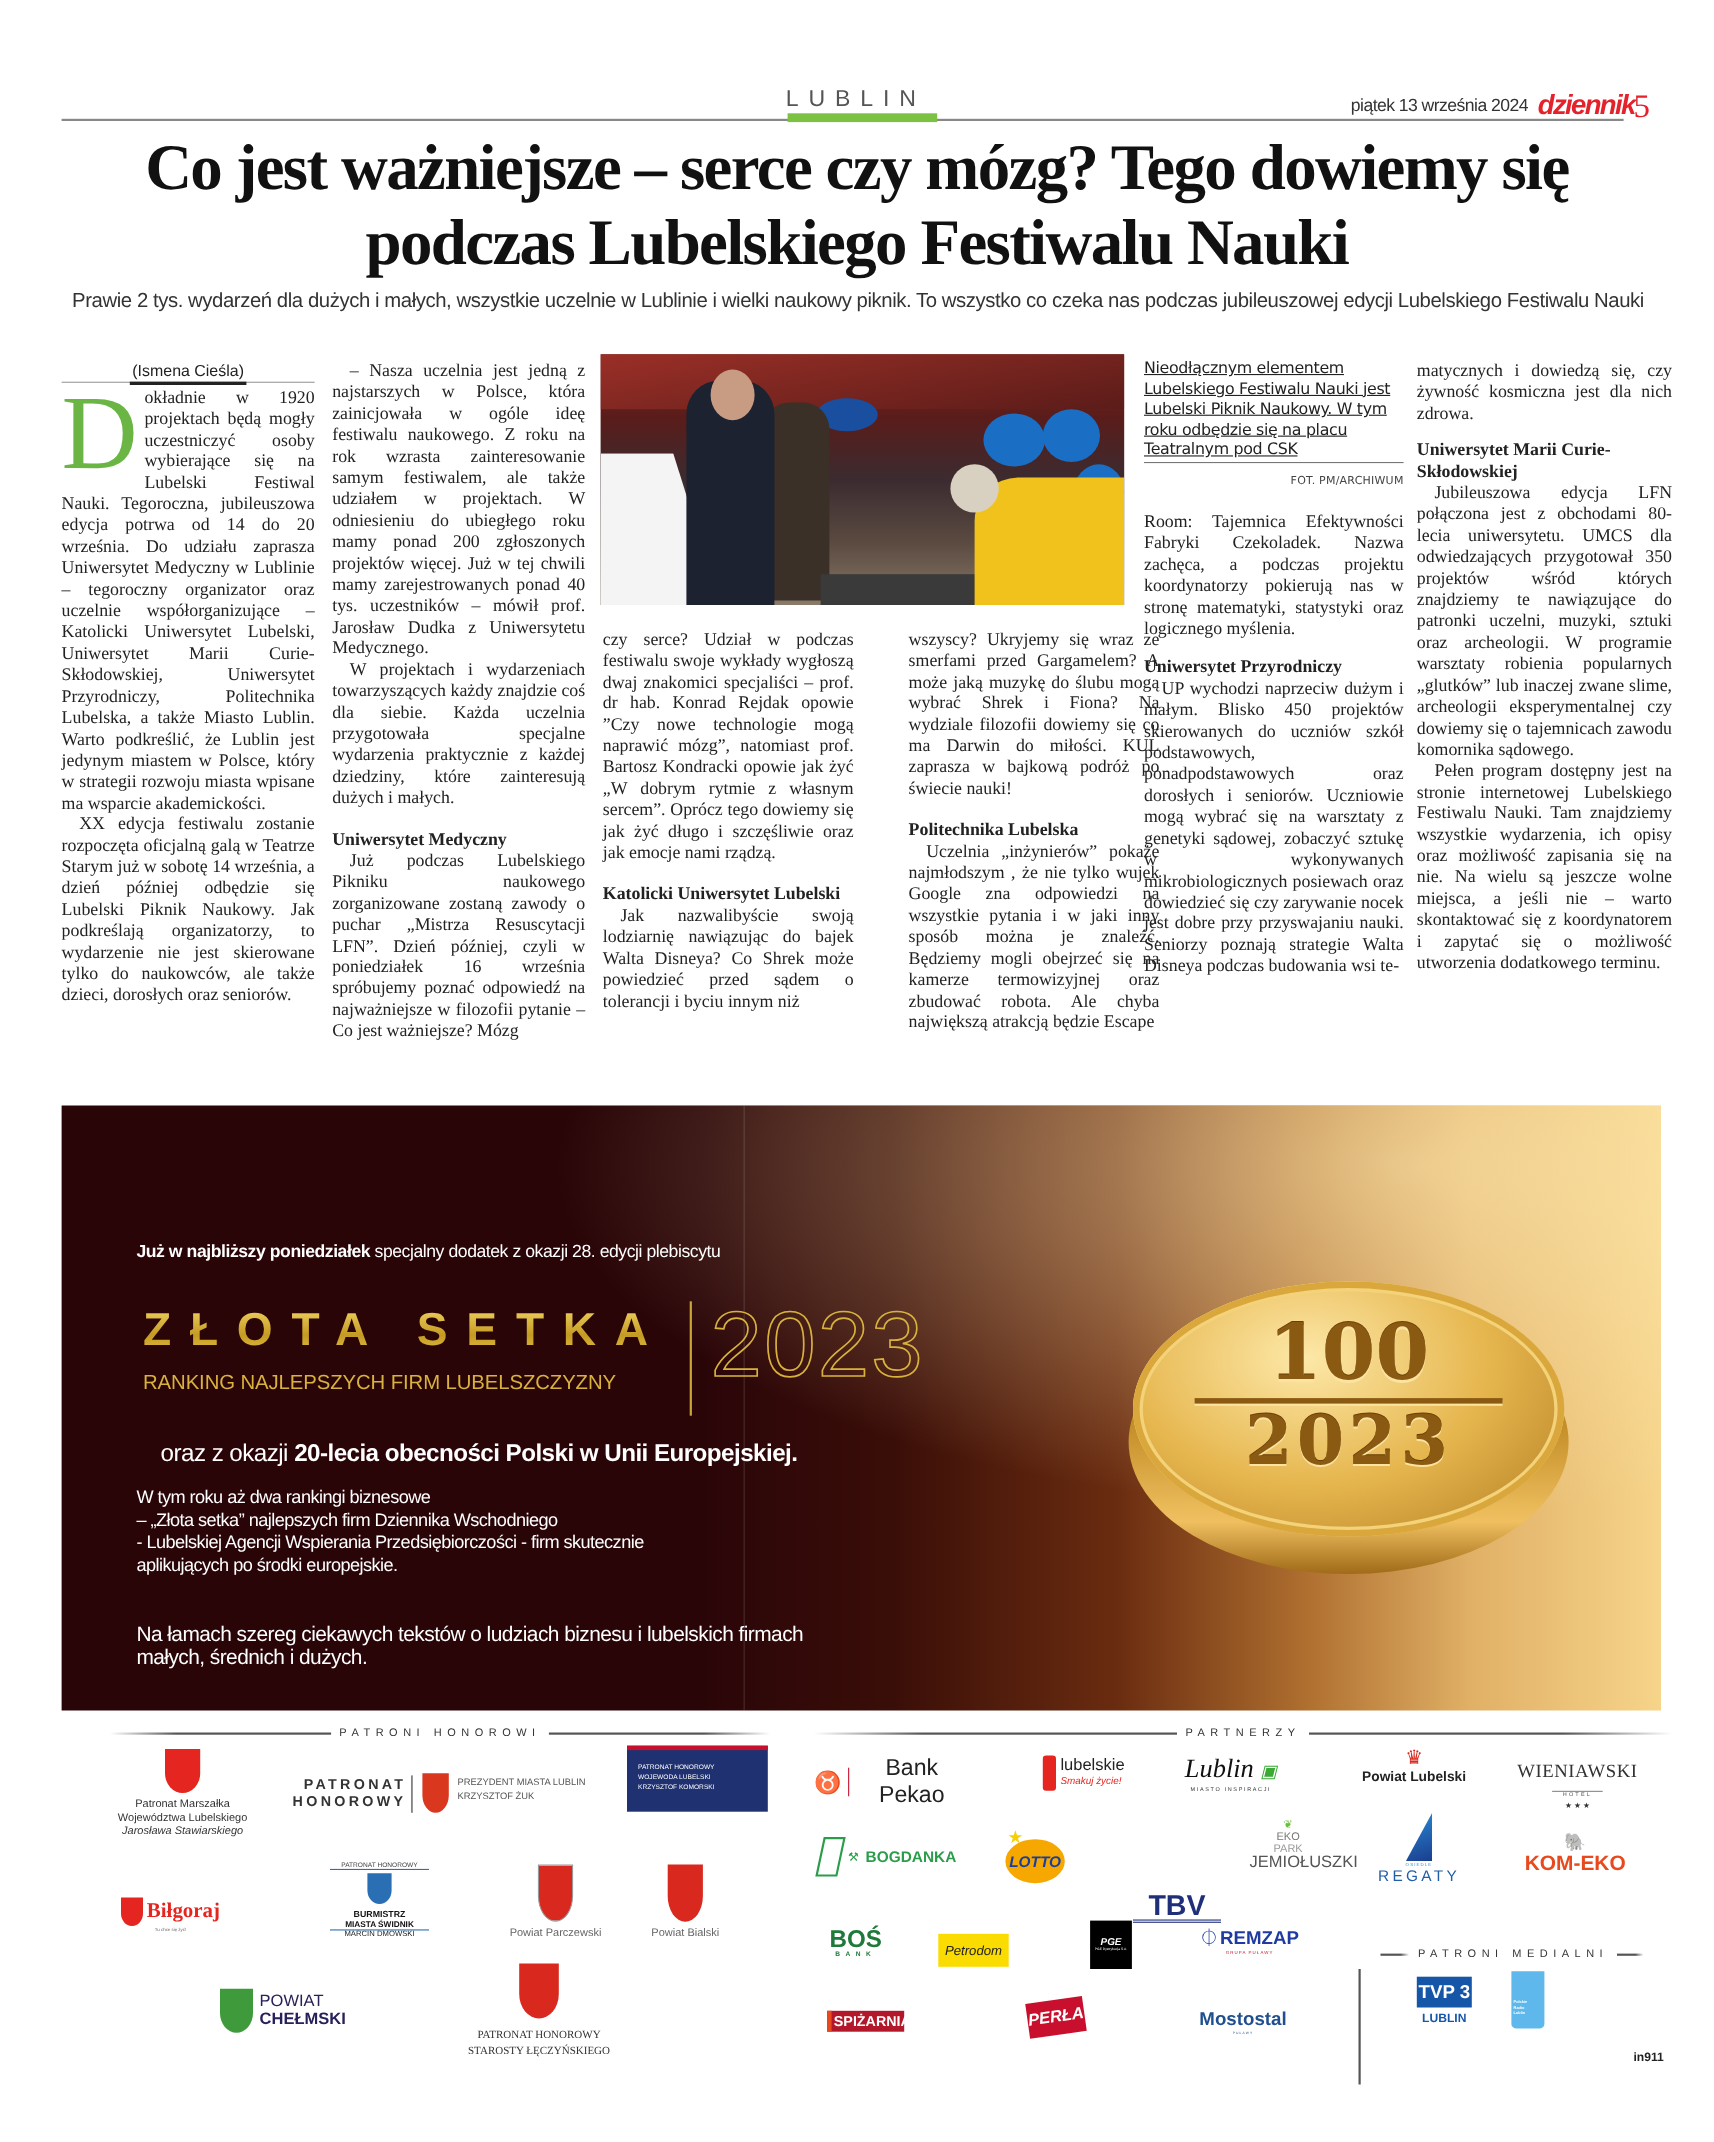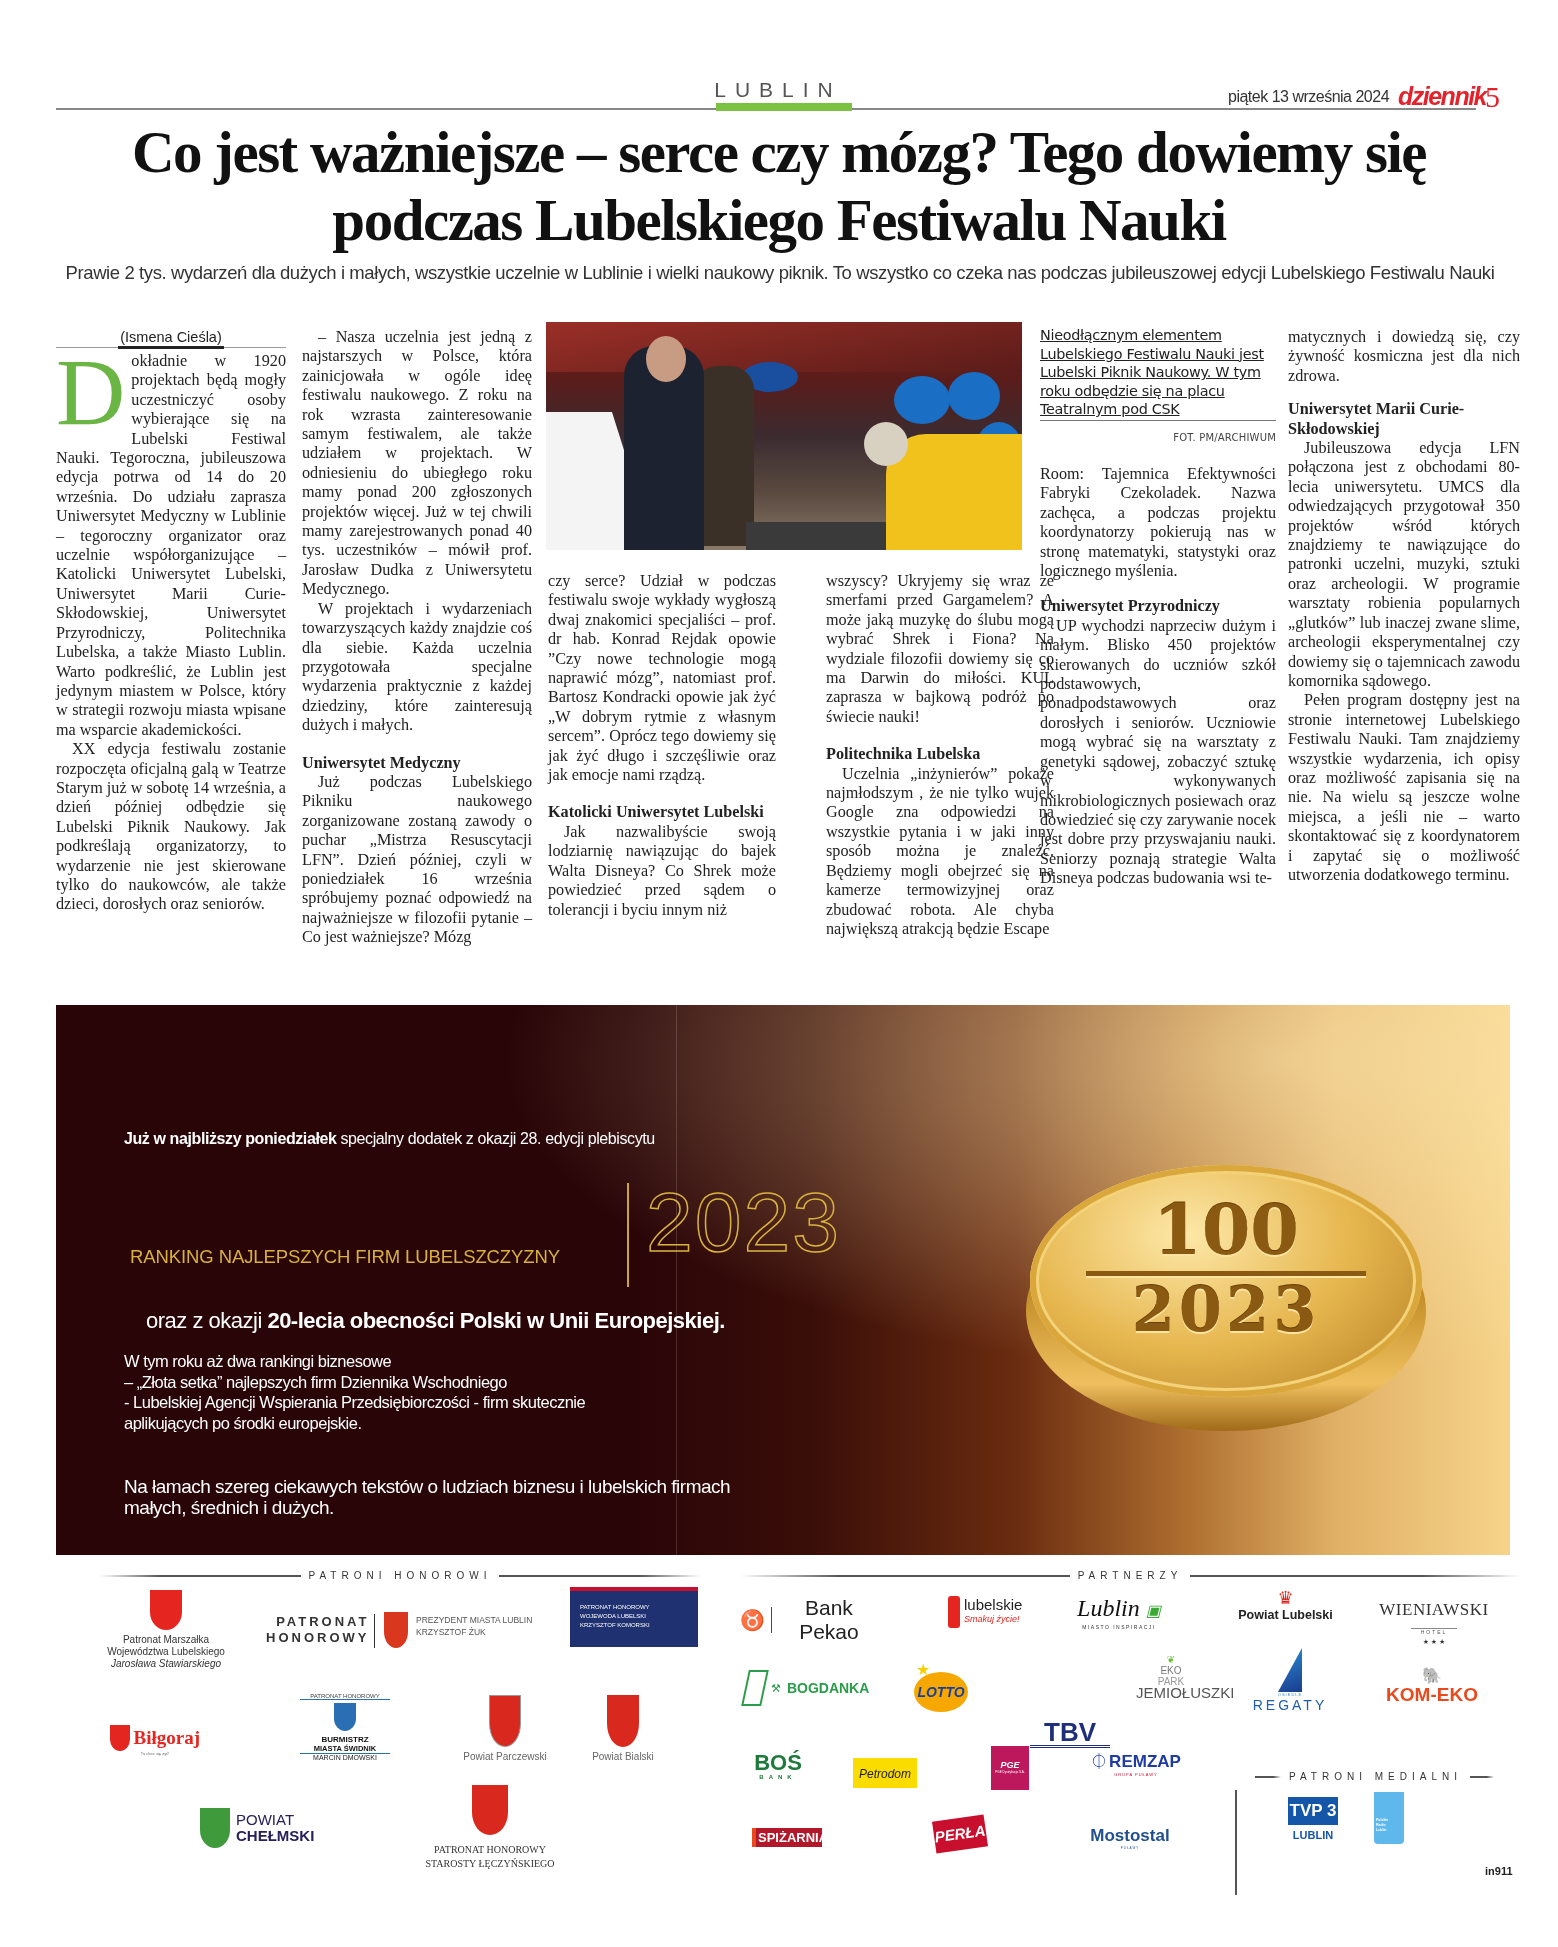--- a/index.html
+++ b/index.html
@@ -180,20 +180,21 @@
 <div class="col c6">
   <p class="noindent">matycznych i dowiedzą się, czy żywność kosmiczna jest dla nich zdrowa.</p>
   <h3 style="margin-top:14px">Uniwersytet Marii Curie-Skłodowskiej</h3>
   <p>Jubileuszowa edycja LFN połączona jest z obchodami 80-lecia uniwersytetu. UMCS dla odwiedzających przygotował 350 projektów wśród których znajdziemy te nawiązujące do patronki uczelni, muzyki, sztuki oraz archeologii. W programie warsztaty robienia popularnych „glutków” lub inaczej zwane slime, archeologii eksperymentalnej czy dowiemy się o tajemnicach zawodu komornika sądowego.</p>
   <p>Pełen program dostępny jest na stronie internetowej Lubelskiego Festiwalu Nauki. Tam znajdziemy wszystkie wydarzenia, ich opisy oraz możliwość zapisania się na nie. Na wielu są jeszcze wolne miejsca, a jeśli nie – warto skontaktować się z koordynatorem i zapytać się o możliwość utworzenia dodatkowego terminu.</p>
 </div>
 
 <div class="ad">
   <div class="ad-fold"></div>
   <div class="ad-text ad-intro"><b>Już w najbliższy poniedziałek</b><span> specjalny dodatek z okazji  28. edycji plebiscytu</span></div>
+  <div class="ad-text ad-title">ZŁOTA SETKA</div>
   <div class="ad-text ad-sub">RANKING NAJLEPSZYCH FIRM LUBELSZCZYZNY</div>
   <div class="ad-divider"></div>
   <div class="ad-text ad-year">2023</div>
   <div class="ad-text ad-eu"><span>oraz z okazji </span><b>20-lecia obecności Polski w Unii Europejskiej.</b></div>
   <div class="ad-text ad-body">
     <div>W tym roku aż dwa rankingi biznesowe</div>
     <div>– „Złota setka” najlepszych firm Dziennika Wschodniego</div>
     <div>- Lubelskiej Agencji Wspierania Przedsiębiorczości -  firm skutecznie</div>
     <div>aplikujących po środki europejskie.</div>
   </div>
@@ -346,21 +347,21 @@
   <div style="font-size:19px;font-weight:900;color:#e8491d;">KOM-EKO</div>
 </div>
 
 <div class="logo-box" style="left:748px;top:1752px;width:60px;">
   <div style="font-size:22px;font-weight:900;color:#1e7a3a;line-height:22px;">BOŚ</div>
   <div style="font-size:6px;font-weight:bold;color:#1e7a3a;letter-spacing:5px;">BANK</div>
 </div>
 <div class="logo-box" style="left:853px;top:1758px;width:64px;height:30px;background:#fbdc00;line-height:30px;">
   <span style="font-size:12px;color:#222;font-style:italic;">Petrodom</span>
 </div>
-<div class="logo-box" style="left:991px;top:1746px;width:38px;height:44px;background:#be185d;">
+<div class="logo-box" style="left:991px;top:1746px;width:38px;height:44px;background:#000000;">
   <div style="font-size:9px;font-weight:bold;font-style:italic;color:#fff;margin-top:14px;">PGE</div>
   <div style="font-size:3px;color:#fff;">PGE Dystrybucja S.A.</div>
 </div>
 <div class="logo-box" style="left:1086px;top:1752px;width:100px;">
   <div style="display:flex;align-items:center;justify-content:center;gap:2px;">
     <span style="color:#1f3aa0;font-size:16px;">⏀</span>
     <span style="font-size:17px;font-weight:900;color:#1f3aa0;">REMZAP</span>
   </div>
   <div style="font-size:4px;color:#c8102e;letter-spacing:1px;">GRUPA PUŁAWY</div>
 </div>

